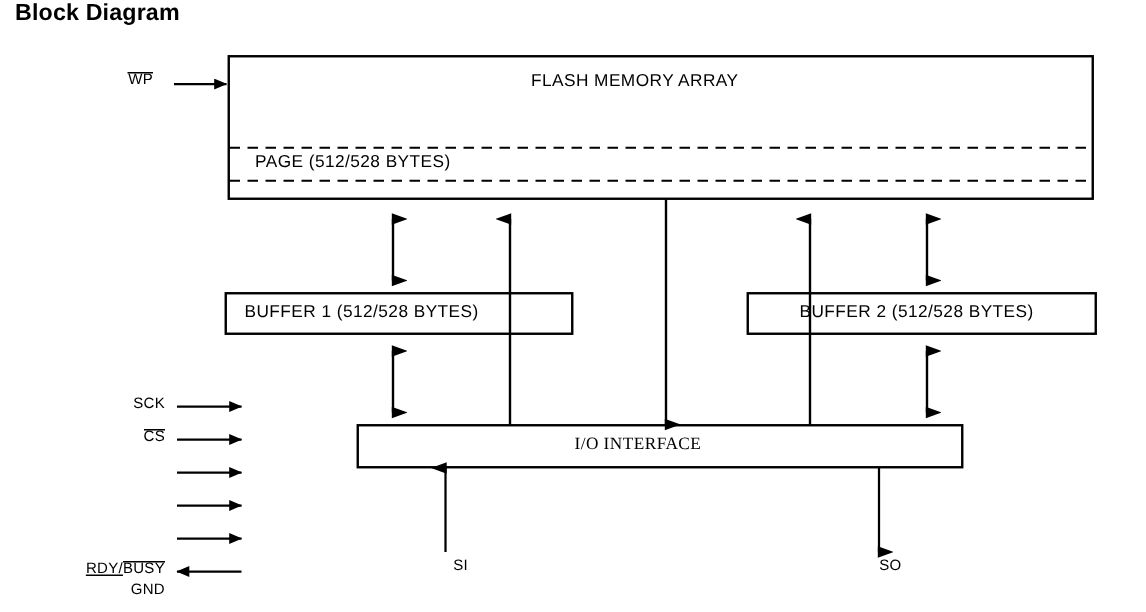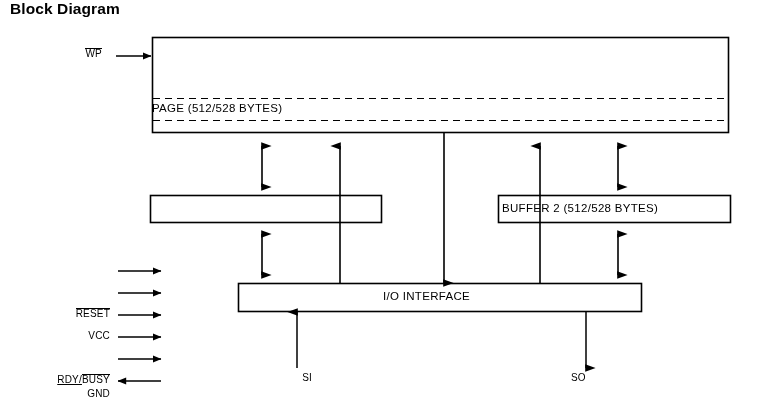--- a/index.html
+++ b/index.html
@@ -53,20 +53,21 @@
     padding-top: 0px;
     display: inline-block;
     line-height: 1.08;
   }
   .io-label {
     position: absolute;
     font-size: 11.5px;
     color: #000000;
     white-space: nowrap;
     letter-spacing: 0.3px;
+    font-family: Liberation Serif, serif;
   }
 </style>
 </head>
 <body>
 
 <div id="page">
 
   <div id="diagram-title">Block Diagram</div>
 
   <svg id="svg-layer" viewBox="0 0 764 408" xmlns="http://www.w3.org/2000/svg">
@@ -117,51 +118,53 @@
     <line x1="118" y1="315" x2="161" y2="315" stroke="#000000" stroke-width="1.5" marker-end="url(#arrowEnd)"></line>
     <line x1="118" y1="337" x2="161" y2="337" stroke="#000000" stroke-width="1.5" marker-end="url(#arrowEnd)"></line>
     <line x1="118" y1="359" x2="161" y2="359" stroke="#000000" stroke-width="1.5" marker-end="url(#arrowEnd)"></line>
     <line x1="118" y1="381" x2="161" y2="381" stroke="#000000" stroke-width="1.5" marker-start="url(#arrowStart)"></line>
 
     <line x1="297" y1="368" x2="297" y2="312" stroke="#000000" stroke-width="1.5" marker-end="url(#arrowUp)"></line>
 
     <line x1="586" y1="312" x2="586" y2="368" stroke="#000000" stroke-width="1.5" marker-end="url(#arrowDown)"></line>
   </svg>
 
+  <div class="blk-label" style="left:354px; top:48px;">FLASH MEMORY ARRAY</div>
 
-  <div class="blk-label" style="left:152px; top:102px;">PAGE (512/528 BYTES)</div>
+  <div class="blk-label" style="left:170px; top:102px;">PAGE (512/528 BYTES)</div>
 
+  <div class="blk-label" style="left:163px; top:202px;">BUFFER 1 (512/528 BYTES)</div>
 
-  <div class="blk-label" style="left:480px; top:202px;padding-left:22px;">BUFFER 2 (512/528 BYTES)</div>
+  <div class="blk-label" style="left:511px; top:202px;padding-left:22px;">BUFFER 2 (512/528 BYTES)</div>
 
   <div class="io-label" style="left:383px; top:290px;">I/O INTERFACE</div>
 
   <div class="pin-label" style="left:40px; top:48px; width:62px;">
     <span class="ovl">WP</span>
   </div>
 
+  <div class="pin-label" style="left:0px; top:264px; width:110px;">
+    <span>SCK</span>
+  </div>
+
+  <div class="pin-label" style="left:0px; top:286px; width:110px;">
+    <span class="ovl">CS</span>
+  </div>
 
 
-  <div class="pin-label" style="left:0px; top:308px; width:110px;">
-    <span class="ovl">RESET</span>
-  </div>
-
-  <div class="pin-label" style="left:0px; top:330px; width:110px;">
-    <span>VCC</span>
-  </div>
 
   <div class="pin-label" style="left:0px; top:352px; width:110px;margin-top:36px;">
     <span>GND</span>
   </div>
 
   <div class="pin-label" style="left:0px; top:374px; width:110px;text-decoration:underline;">
     <span>RDY/</span><span class="ovl">BUSY</span>
   </div>
 
   <div class="pin-label" style="left:282px; top:372px; width:30px; text-align:right;">
     <span>SI</span>
   </div>
 
-  <div class="pin-label" style="left:571px; top:372px; width:30px; text-align:left;">
+  <div class="pin-label" style="left:571px; top:372px; width:30px; text-align:right;">
     <span>SO</span>
   </div>
 
 </div>
 
 </body></html>

